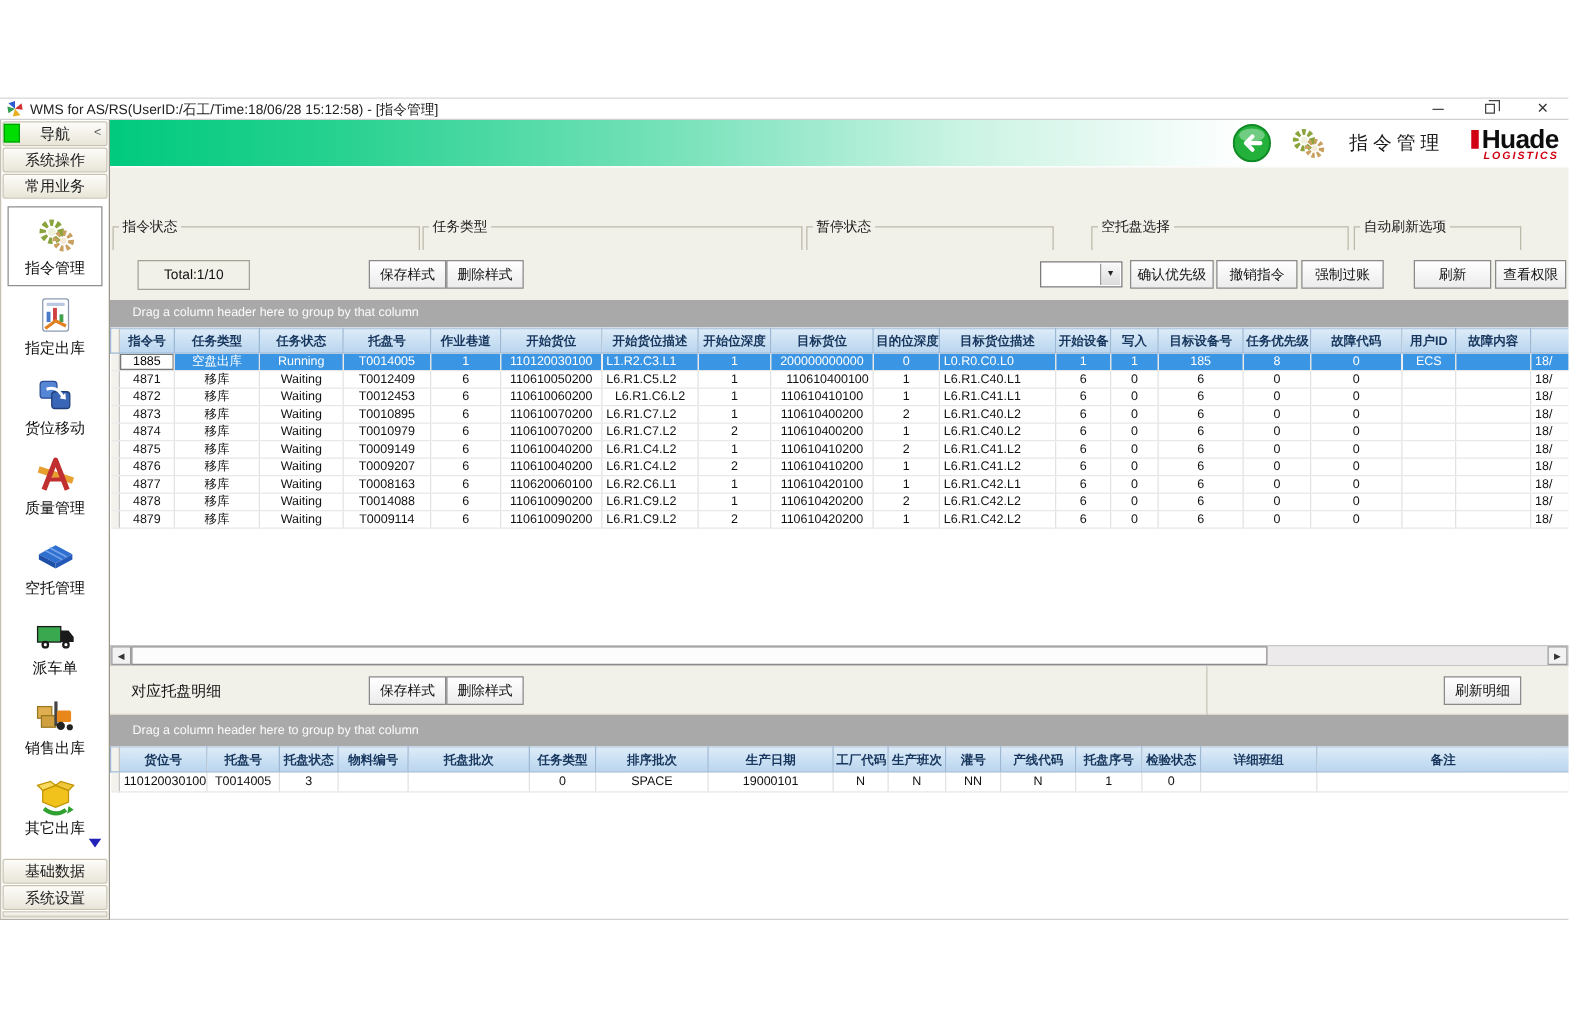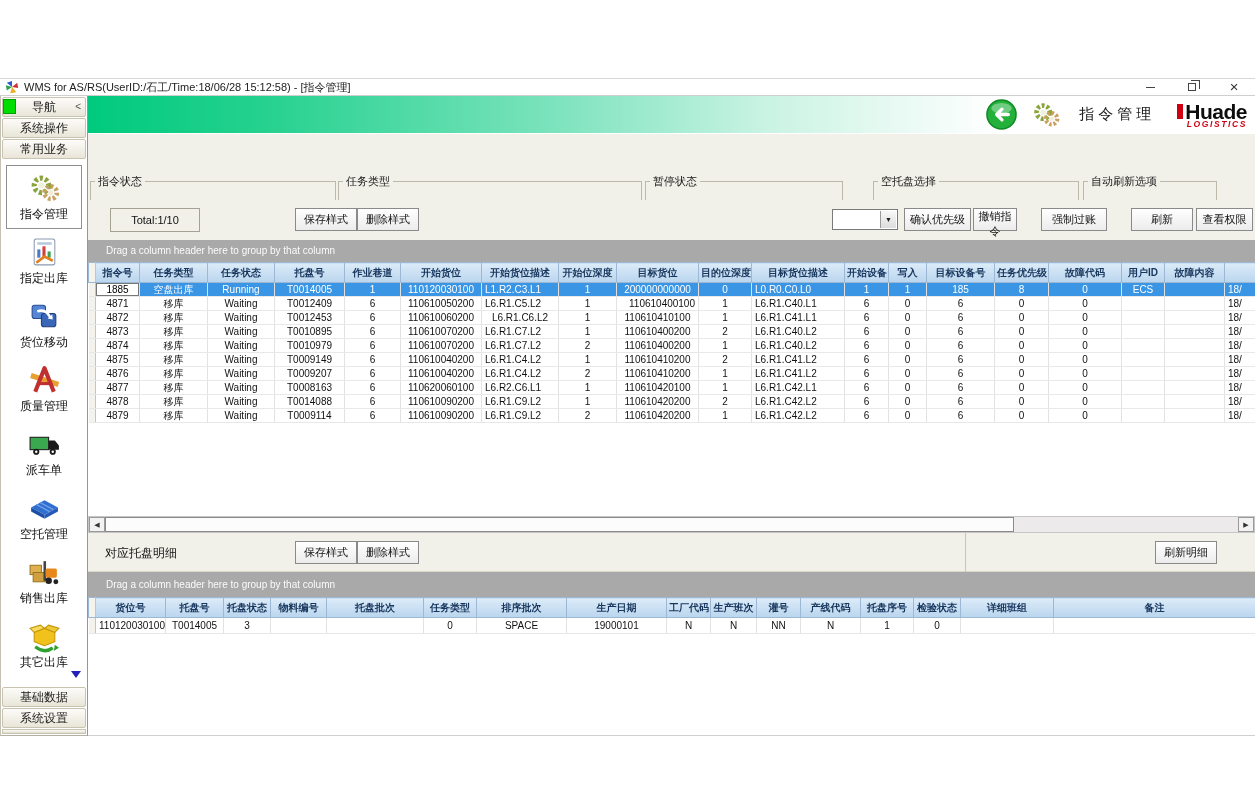--- a/index.html
+++ b/index.html
@@ -181,41 +181,41 @@
                 <rect x="2" y="13" width="28" height="5" fill="#e8a030" transform="rotate(18 16 16)"></rect>
                 <path d="M7 27 L16 4 L25 27" stroke="#c03030" stroke-width="4" fill="none" stroke-linejoin="round"></path>
                 <path d="M11 19 h10" stroke="#c03030" stroke-width="3"></path>
               </svg>
             </span>
             <span class="nav-lb">质量管理</span>
           </div>
           <div class="nav-item">
             <span class="nav-ic">
               <svg viewBox="0 0 32 32">
+                <polygon points="16,8 29,15 16,22 3,15" fill="#2f6fd0"></polygon>
+                <polygon points="3,15 16,22 16,26 3,19" fill="#1b4fa8"></polygon>
+                <polygon points="29,15 16,22 16,26 29,19" fill="#2459b8"></polygon>
+                <line x1="8" y1="12" x2="21" y2="19" stroke="#6fa0e8" stroke-width="1.4"></line>
+                <line x1="11.5" y1="10" x2="24.5" y2="17" stroke="#6fa0e8" stroke-width="1.4"></line>
+              </svg>
+            </span>
+            <span class="nav-lb">空托管理</span>
+          </div>
+          <div class="nav-item">
+            <span class="nav-ic">
+              <svg viewBox="0 0 32 32">
                 <rect x="2" y="9" width="18" height="12" fill="#3aa84e" stroke="#1a1a1a"></rect>
                 <path d="M20 12 h6 l4 5 v4 h-10 z" fill="#1a1a1a"></path>
                 <circle cx="8" cy="23" r="3" fill="#1a1a1a"></circle>
                 <circle cx="8" cy="23" r="1.2" fill="#fff"></circle>
                 <circle cx="24" cy="23" r="3" fill="#1a1a1a"></circle>
                 <circle cx="24" cy="23" r="1.2" fill="#fff"></circle>
               </svg>
             </span>
             <span class="nav-lb">派车单</span>
-          </div>
-          <div class="nav-item">
-            <span class="nav-ic">
-              <svg viewBox="0 0 32 32">
-                <polygon points="16,8 29,15 16,22 3,15" fill="#2f6fd0"></polygon>
-                <polygon points="3,15 16,22 16,26 3,19" fill="#1b4fa8"></polygon>
-                <polygon points="29,15 16,22 16,26 29,19" fill="#2459b8"></polygon>
-                <line x1="8" y1="12" x2="21" y2="19" stroke="#6fa0e8" stroke-width="1.4"></line>
-                <line x1="11.5" y1="10" x2="24.5" y2="17" stroke="#6fa0e8" stroke-width="1.4"></line>
-              </svg>
-            </span>
-            <span class="nav-lb">空托管理</span>
           </div>
           <div class="nav-item">
             <span class="nav-ic">
               <svg viewBox="0 0 32 32">
                 <rect x="2" y="9" width="11" height="9" fill="#e0b050" stroke="#9a7820"></rect>
                 <rect x="5" y="16" width="11" height="9" fill="#d0a040" stroke="#9a7820"></rect>
                 <rect x="15" y="5" width="2.5" height="19" fill="#444"></rect>
                 <rect x="17" y="12" width="11" height="9" rx="1.5" fill="#e8881a"></rect>
                 <circle cx="20" cy="24" r="3.2" fill="#222"></circle>
                 <circle cx="27" cy="25" r="2.4" fill="#222"></circle>
@@ -324,21 +324,21 @@
 
       <div class="toolbar">
         <div class="total-box">Total:1/10</div>
         <button class="tbtn" style="left:207px;width:62px;">保存样式</button>
         <button class="tbtn" style="left:269px;width:62px;">删除样式</button>
         <div class="combo">
           <span class="cv"></span>
           <span class="combo-btn"></span>
         </div>
         <button class="tbtn" style="left:816px;width:67px;">确认优先级</button>
-        <button class="tbtn" style="left:885px;width:44px;">撤销指令</button>
+        <button class="tbtn" style="left:885px;width:65px;">撤销指令</button>
         <button class="tbtn" style="left:953px;width:66px;">强制过账</button>
         <button class="tbtn" style="left:1043px;width:62px;">刷新</button>
         <button class="tbtn" style="left:1108px;width:57px;">查看权限</button>
       </div>
 
       <div class="gbar gbar1">Drag a column header here to group by that column</div>
       <div class="grid-wrap1">
         <table class="grid" id="grid-main">
             <colgroup>
               <col style="width:7px">

